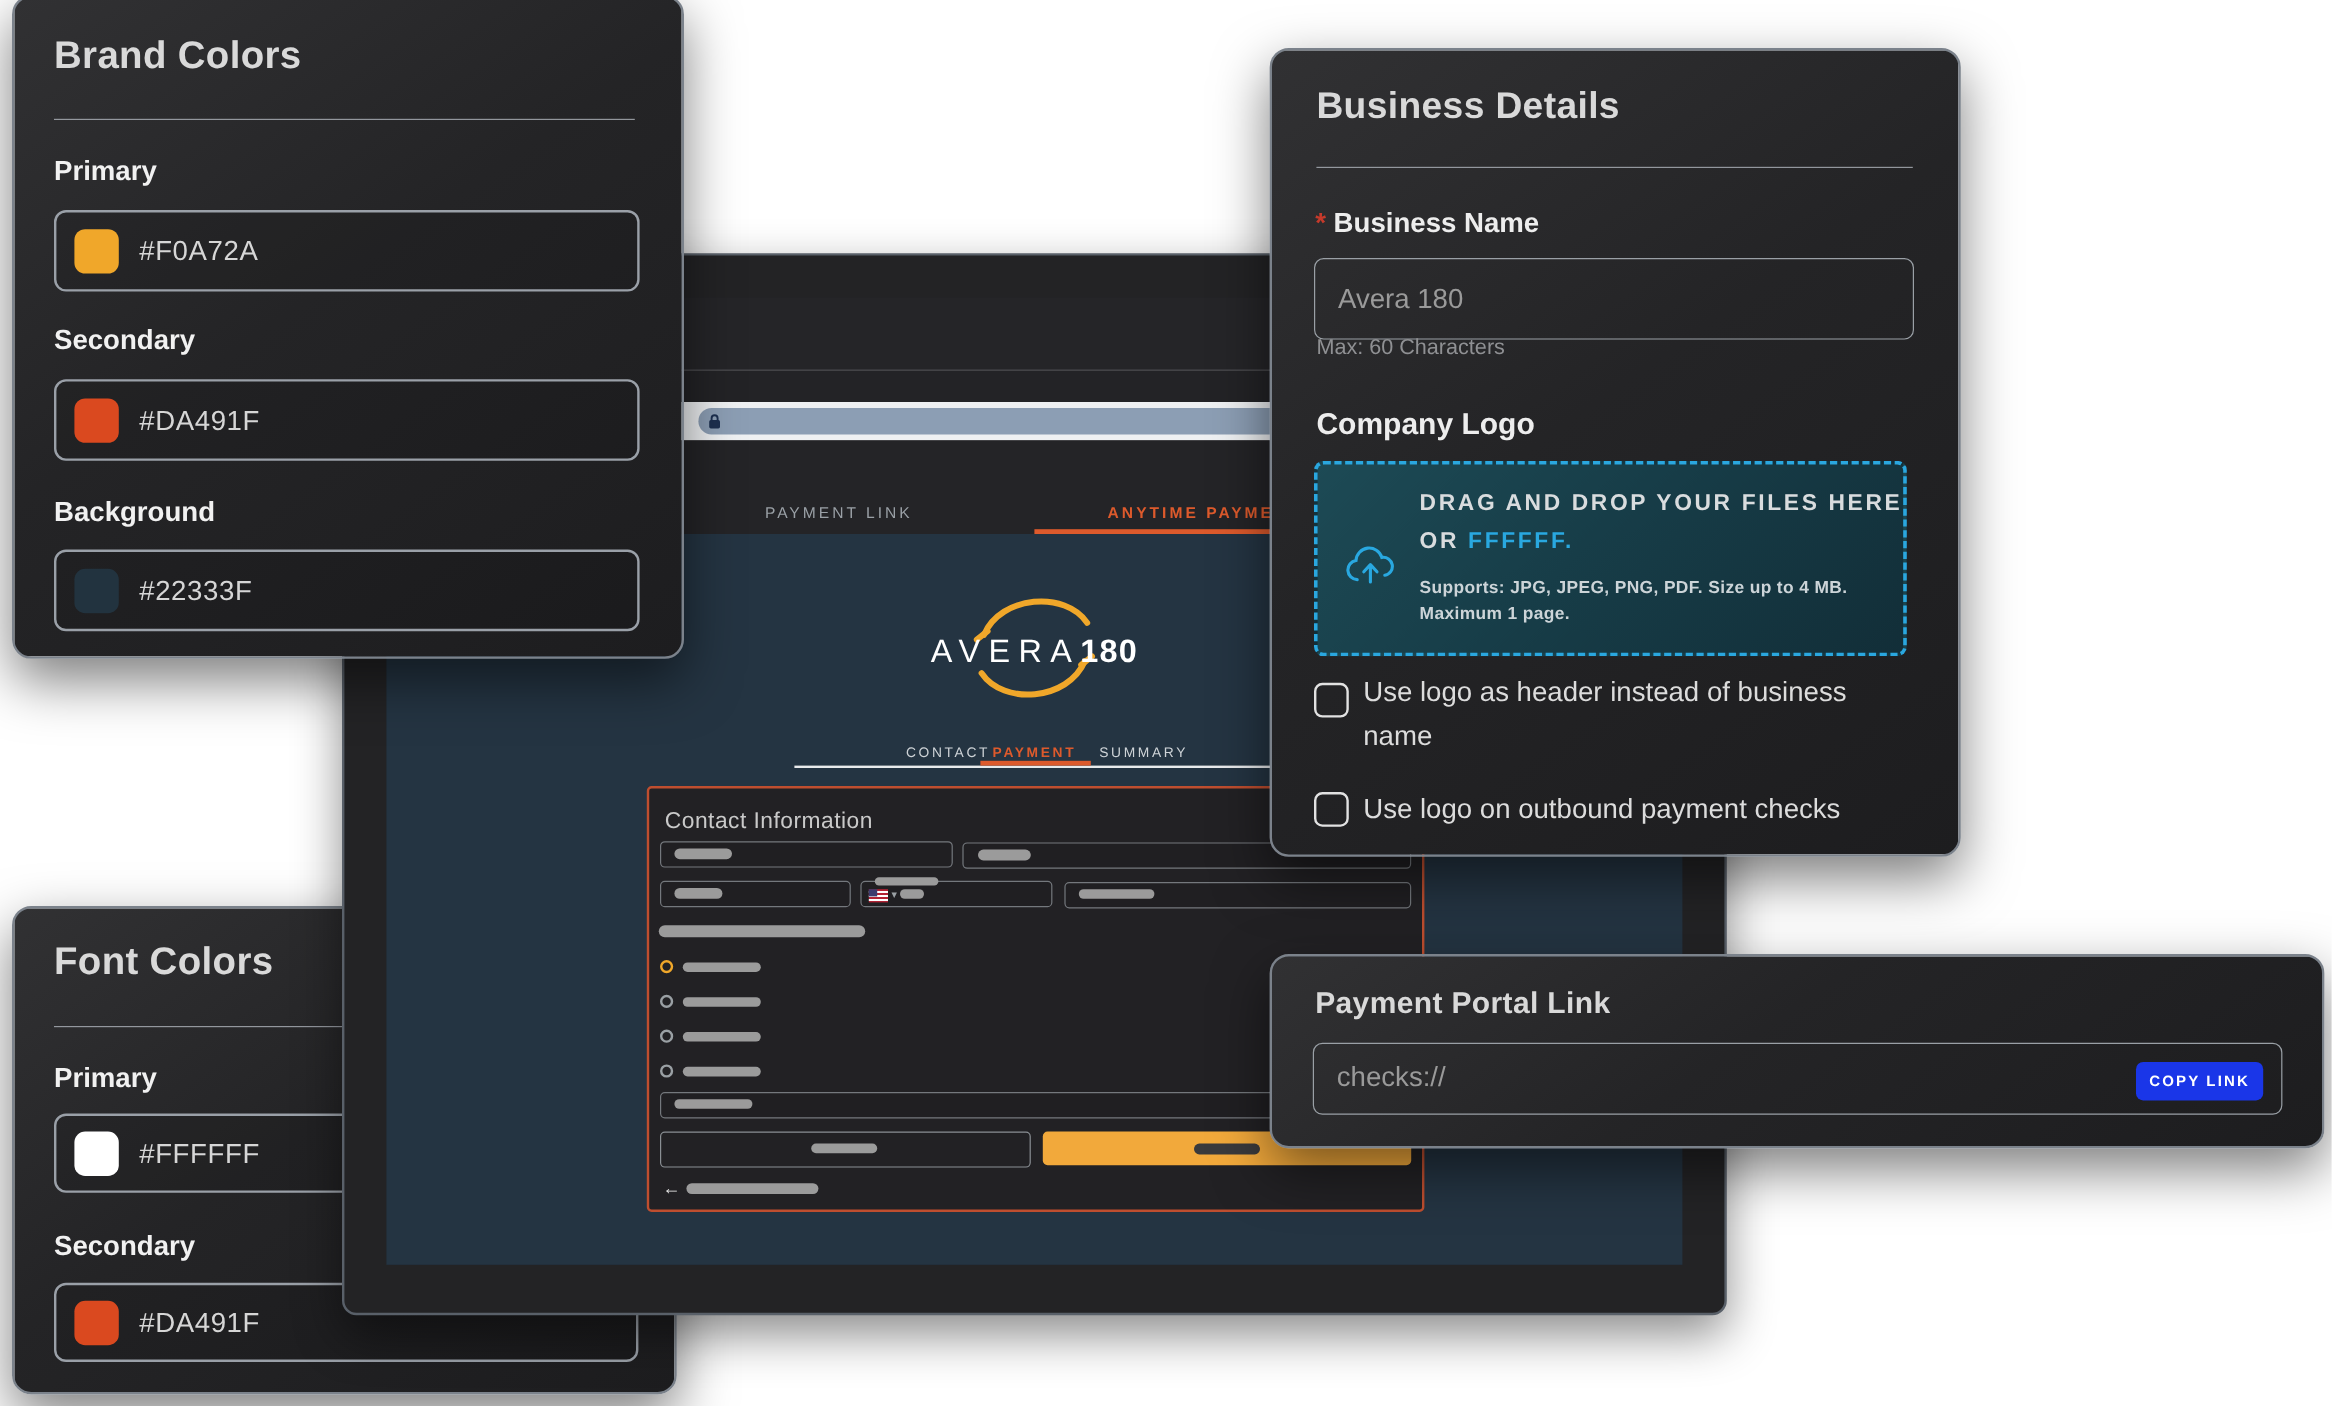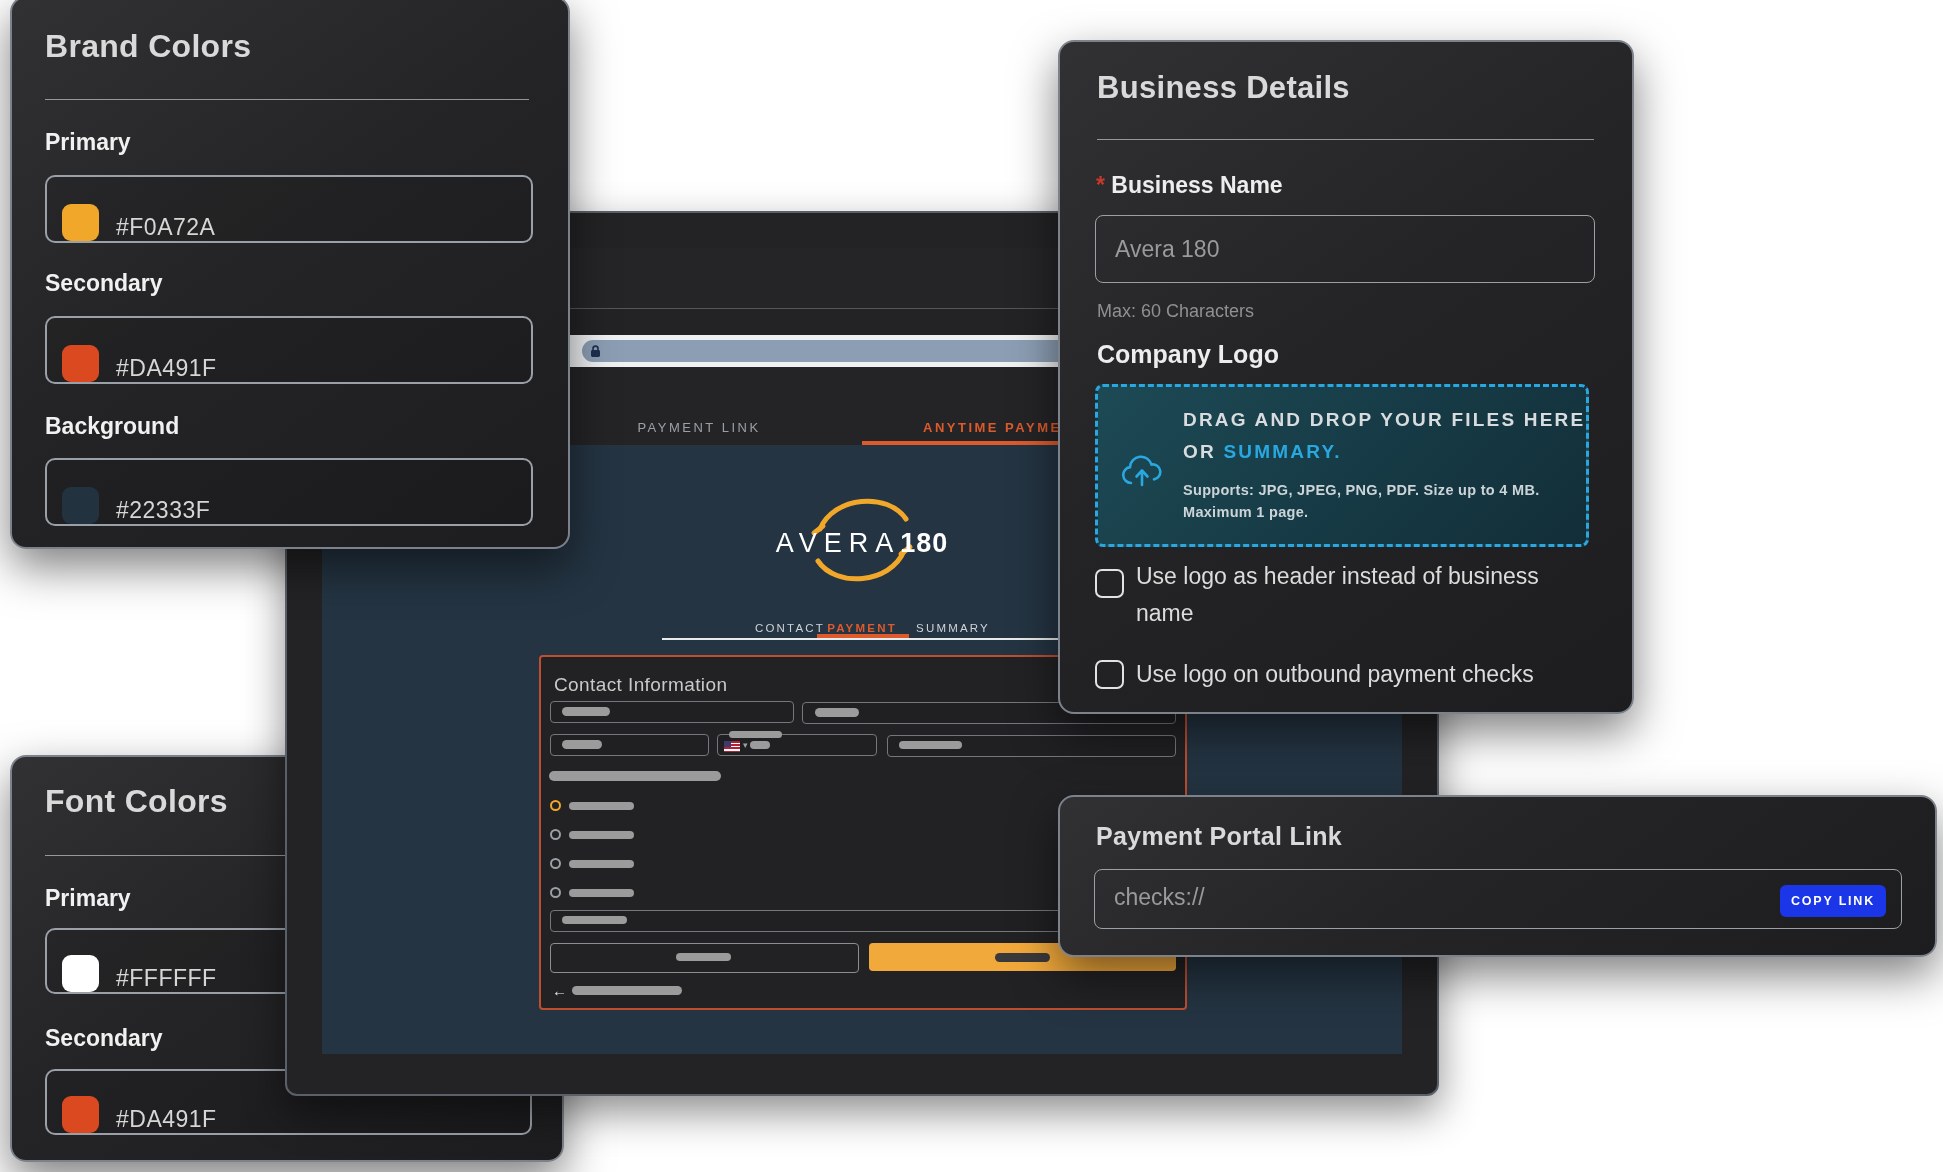--- a/index.html
+++ b/index.html
@@ -5,21 +5,21 @@
   html,body{margin:0;padding:0;background:#ffffff;}
   body{font-family:"Liberation Sans","DejaVu Sans",sans-serif;}
   #stage{position:relative;width:1943px;height:1172px;overflow:hidden;}
 
   
   .panel{position:absolute;background:linear-gradient(145deg,#313133 0%,#242426 45%,#1d1d1f 100%);
          border:2px solid #7b828b;border-radius:16px;box-shadow:0 18px 45px rgba(0,0,0,.5);color:#e6e6e6;}
   .panel-title{position:absolute;font-weight:700;color:#d9d9d9;letter-spacing:.3px;}
   .divider{position:absolute;height:1px;background:#aeb3ba;opacity:.8;}
   .sec-label{position:absolute;font-size:23px;font-weight:700;color:#f1f1f1;}
-  .color-row{position:absolute;border:2px solid #9aa0a8;border-radius:10px;display:flex;align-items:flex-end;background:rgba(0,0,0,.08);}
+  .color-row{position:absolute;border:2px solid #9aa0a8;border-radius:10px;display:flex;align-items:center;background:rgba(0,0,0,.08);}
   .swatch{width:37px;height:37px;border-radius:9px;margin-left:15px;flex:0 0 auto;}
   .hex{font-size:23px;color:#d6d6d6;margin-left:17px;letter-spacing:.5px;}
 
   
   #card{position:absolute;left:285px;top:211px;width:1150px;height:881px;background:#232325;
         border:2px solid #596069;border-radius:12px;box-shadow:0 16px 40px rgba(0,0,0,.45);z-index:2;}
   #browser{position:absolute;left:35px;top:35px;width:1080px;height:806px;background:#242427;}
   .chrome-top{position:absolute;left:0;top:0;width:1080px;height:60px;background:#252528;}
   .chrome-div{position:absolute;left:0;top:60px;width:1080px;height:1px;background:#55565a;}
   .chrome-row2{position:absolute;left:0;top:61px;width:1080px;height:26px;background:#232326;}
@@ -208,31 +208,31 @@
       <div class="hex">#22333F</div>
     </div>
   </div>
 
   <div class="panel z3" style="left:1058px;top:40px;width:572px;height:670px;">
     <div class="panel-title" style="left:37px;top:28px;font-size:31px;">Business Details</div>
     <div class="divider" style="left:37px;top:97px;width:497px;"></div>
 
     <div class="bd-label" style="left:36px;top:130px;"><span class="req">*</span> <span>Business Name</span></div>
     <input class="bd-input" style="left: 35px; top: 173px; width: 500px; height: 68px;" value="Avera 180">
-    <div class="bd-helper" style="left:37px;top:259px;">Max: 60 Characters</div>
+    <div class="bd-helper" style="left:37px;top:237px;">Max: 60 Characters</div>
 
     <div class="bd-label" style="left:37px;top:298px;font-size:25px;">Company Logo</div>
 
     <div class="dropzone">
       <svg style="position:absolute;left:23px;top:68px;" width="42" height="32" viewBox="0 0 42 32">
         <path d="M10 28 a 8 8 0 0 1 -1 -15.9 A 11 11 0 0 1 30.5 9.5 A 7.5 7.5 0 0 1 33 24.4" fill="none" stroke="#29a8e0" stroke-width="2.6" stroke-linecap="round"></path>
         <path d="M21 30 V 16 M 15.5 21.5 L 21 15.5 L 26.5 21.5" fill="none" stroke="#29a8e0" stroke-width="2.6" stroke-linecap="round" stroke-linejoin="round"></path>
       </svg>
       <div class="dz-h">DRAG AND DROP YOUR FILES HERE</div>
-      <div class="dz-h2"><span>OR </span><span class="browse">SUMMARY.</span></div>
+      <div class="dz-h2"><span>OR </span><span class="browse">FFFFFF.</span></div>
       <div class="dz-s" style="top:95px;">Supports: JPG, JPEG, PNG, PDF. Size up to 4 MB.</div>
       <div class="dz-s" style="top:117px;">Maximum 1 page.</div>
     </div>
 
     <div class="checkbox" style="left:35px;top:527px;"></div>
     <div class="cb-label" style="left:76px;top:516px;width:450px;">Use logo as header instead of business name</div>
 
     <div class="checkbox" style="left:35px;top:618px;"></div>
     <div class="cb-label" style="left:76px;top:614px;white-space:nowrap;">Use logo on outbound payment checks</div>
   </div>

